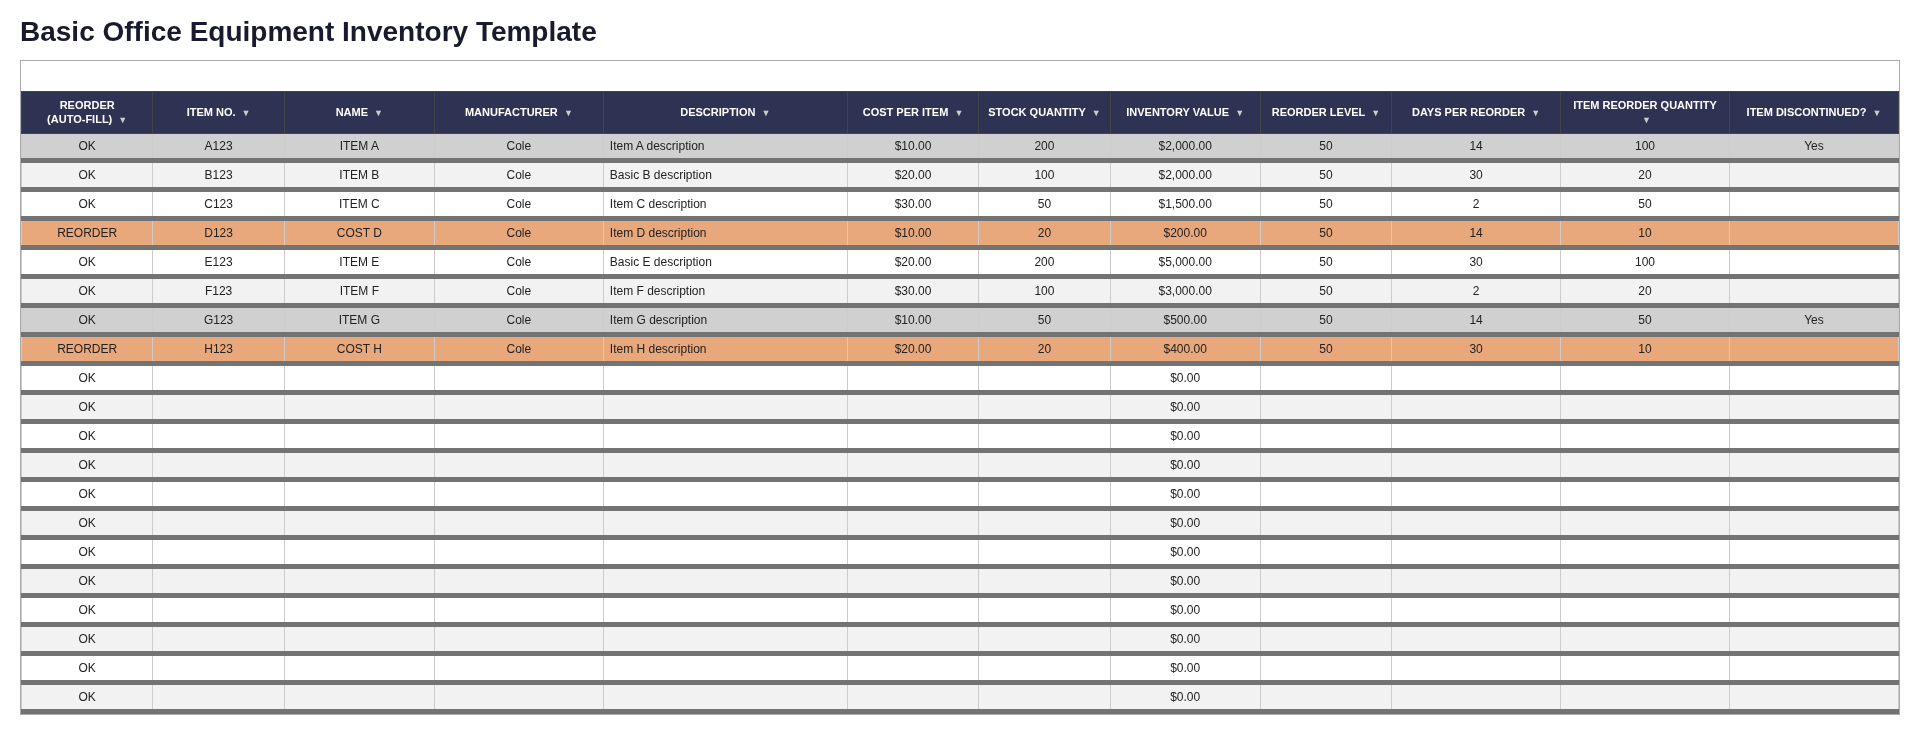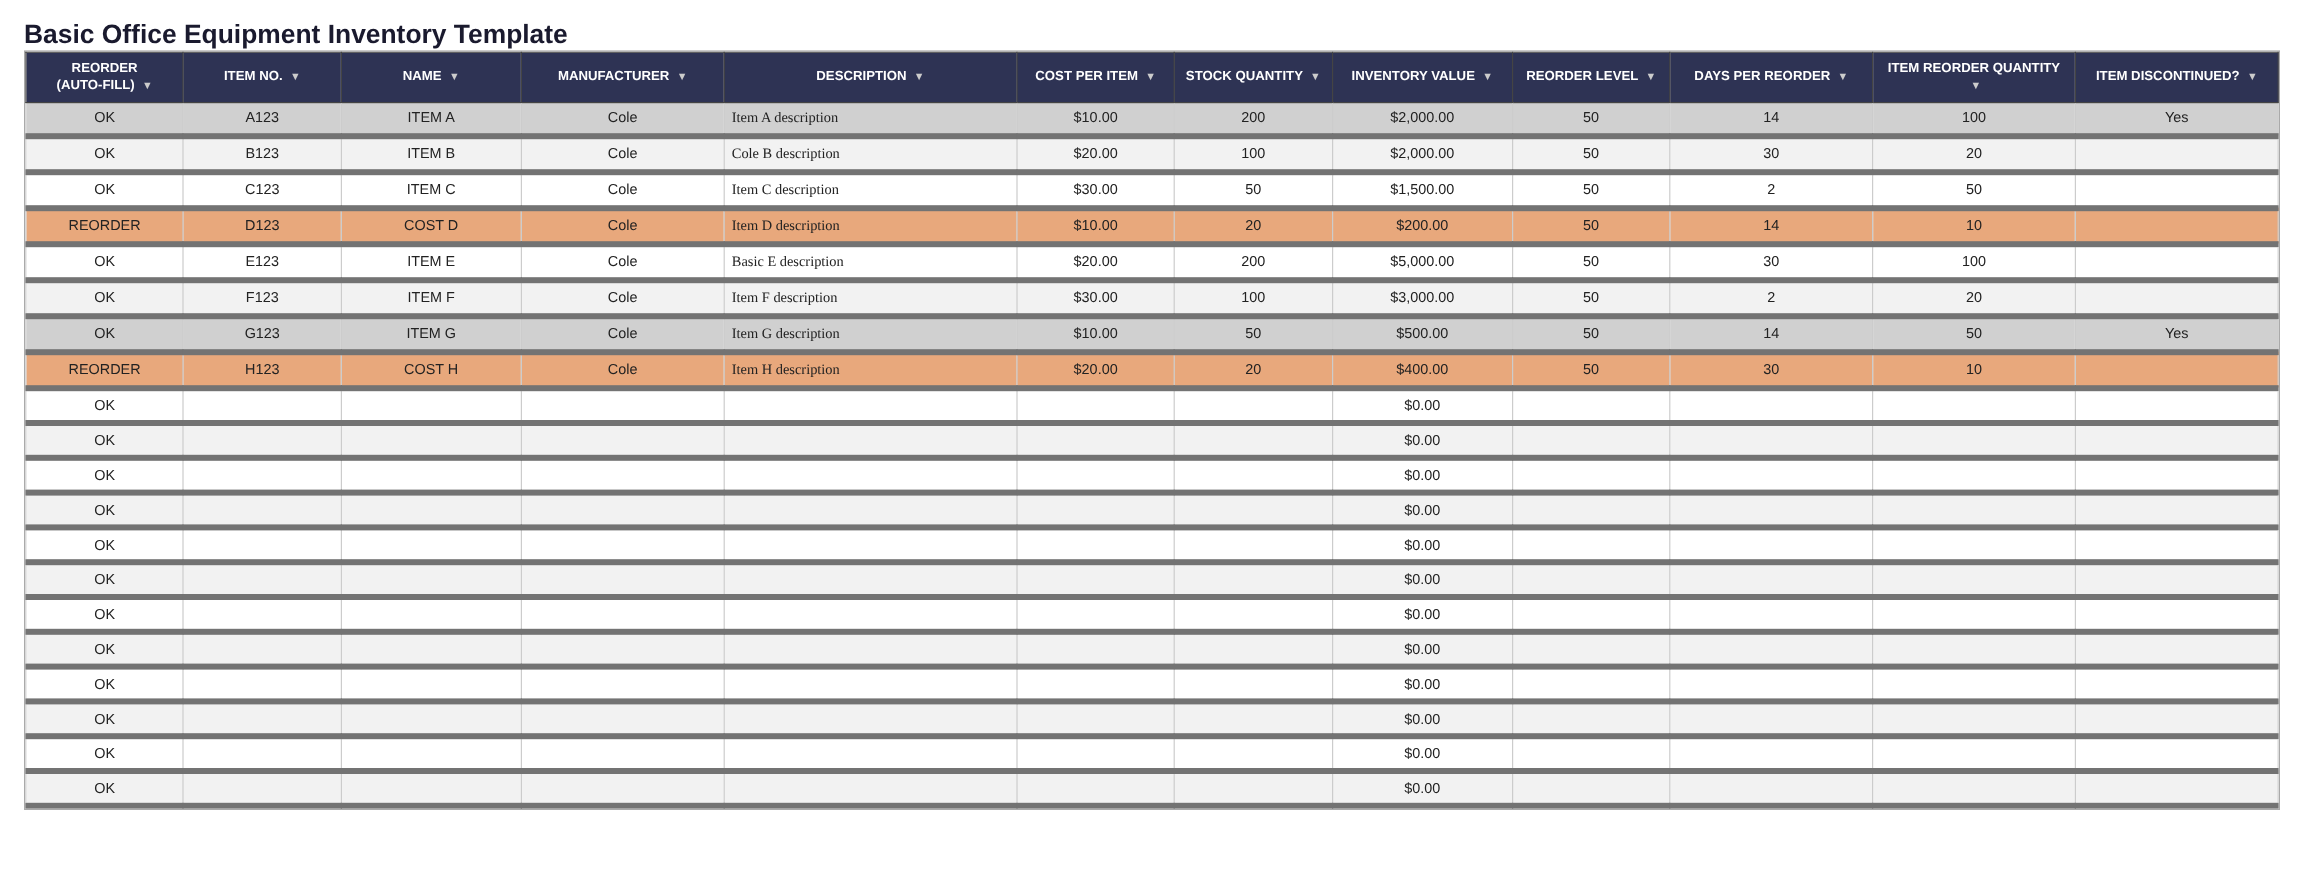--- a/index.html
+++ b/index.html
@@ -4,34 +4,35 @@
   <style>
     * { box-sizing: border-box; margin: 0; padding: 0; }
     body {
       font-family: Arial, sans-serif;
       background: #ffffff;
       padding: 16px 20px;
       font-size: 12px;
       color: #222;
     }
     h1 {
-      font-size: 22px;
+      font-size: 28px;
       font-weight: bold;
       color: #1a1a2e;
-      margin-bottom: 0;
+      margin-bottom: 12px;
     }
     .table-wrapper {
       overflow-x: auto;
       border: 1px solid #aaa;
     }
     table {
       border-collapse: collapse;
       width: 100%;
       min-width: 1400px;
       table-layout: fixed;
+      margin-top: 30px;
     }
     col.c1  { width: 7%; }
     col.c2  { width: 7%; }
     col.c3  { width: 8%; }
     col.c4  { width: 9%; }
     col.c5  { width: 13%; }
     col.c6  { width: 7%; }
     col.c7  { width: 7%; }
     col.c8  { width: 8%; }
     col.c9  { width: 7%; }
@@ -76,21 +77,20 @@
     }
     tbody td {
       padding: 5px 6px;
       text-align: center;
       border: 1px solid #ccc;
       font-size: 12px;
       color: #222;
     }
     tbody td.left-align {
       text-align: left;
-      font-family: Liberation Serif, serif;
     }
   </style>
 </head>
 <body>
 
 <h1>Basic Office Equipment Inventory Template</h1>
 
 <div class="table-wrapper">
   <table>
     <colgroup>
@@ -136,21 +136,21 @@
           <td>50</td>
           <td>14</td>
           <td>100</td>
           <td>Yes</td>
         </tr>
         <tr>
           <td>OK</td>
           <td>B123</td>
           <td>ITEM B</td>
           <td>Cole</td>
-          <td class="left-align">Cole B description</td>
+          <td class="left-align">Basic B description</td>
           <td>$20.00</td>
           <td>100</td>
           <td>$2,000.00</td>
           <td>50</td>
           <td>30</td>
           <td>20</td>
           <td></td>
         </tr>
         <tr>
           <td>OK</td>

